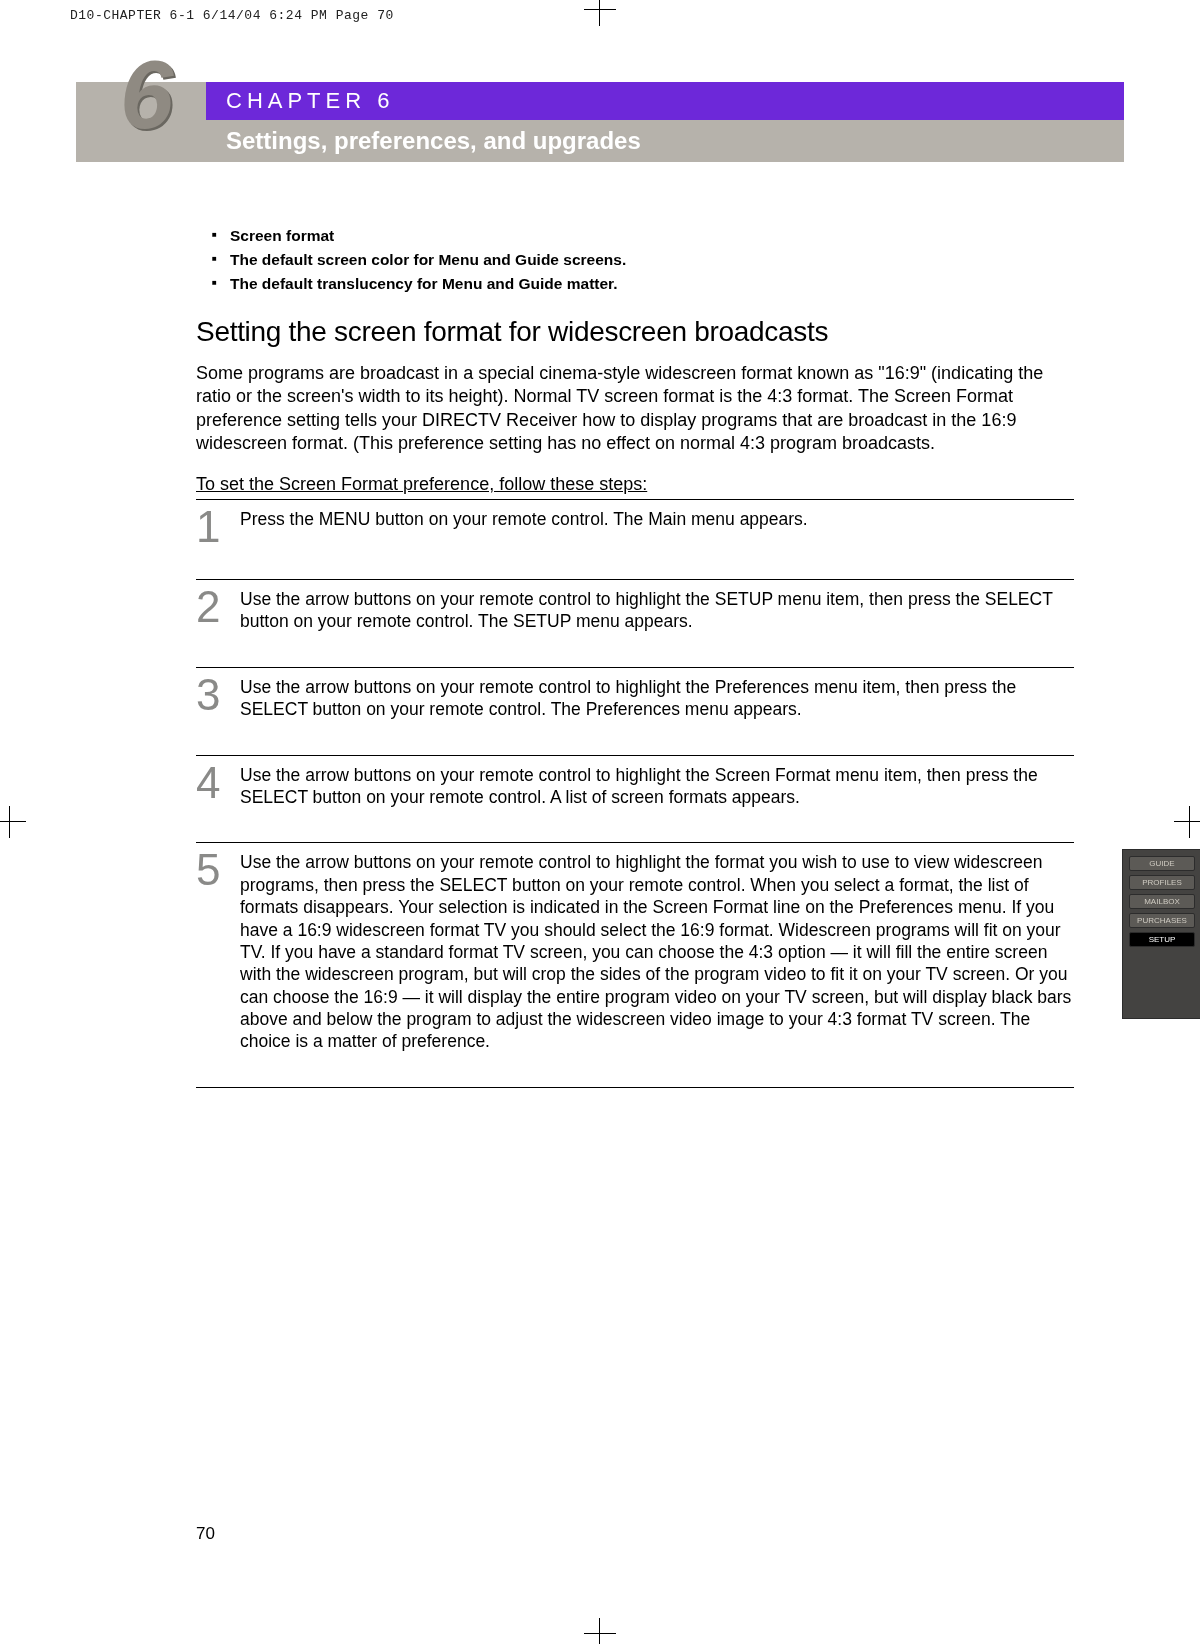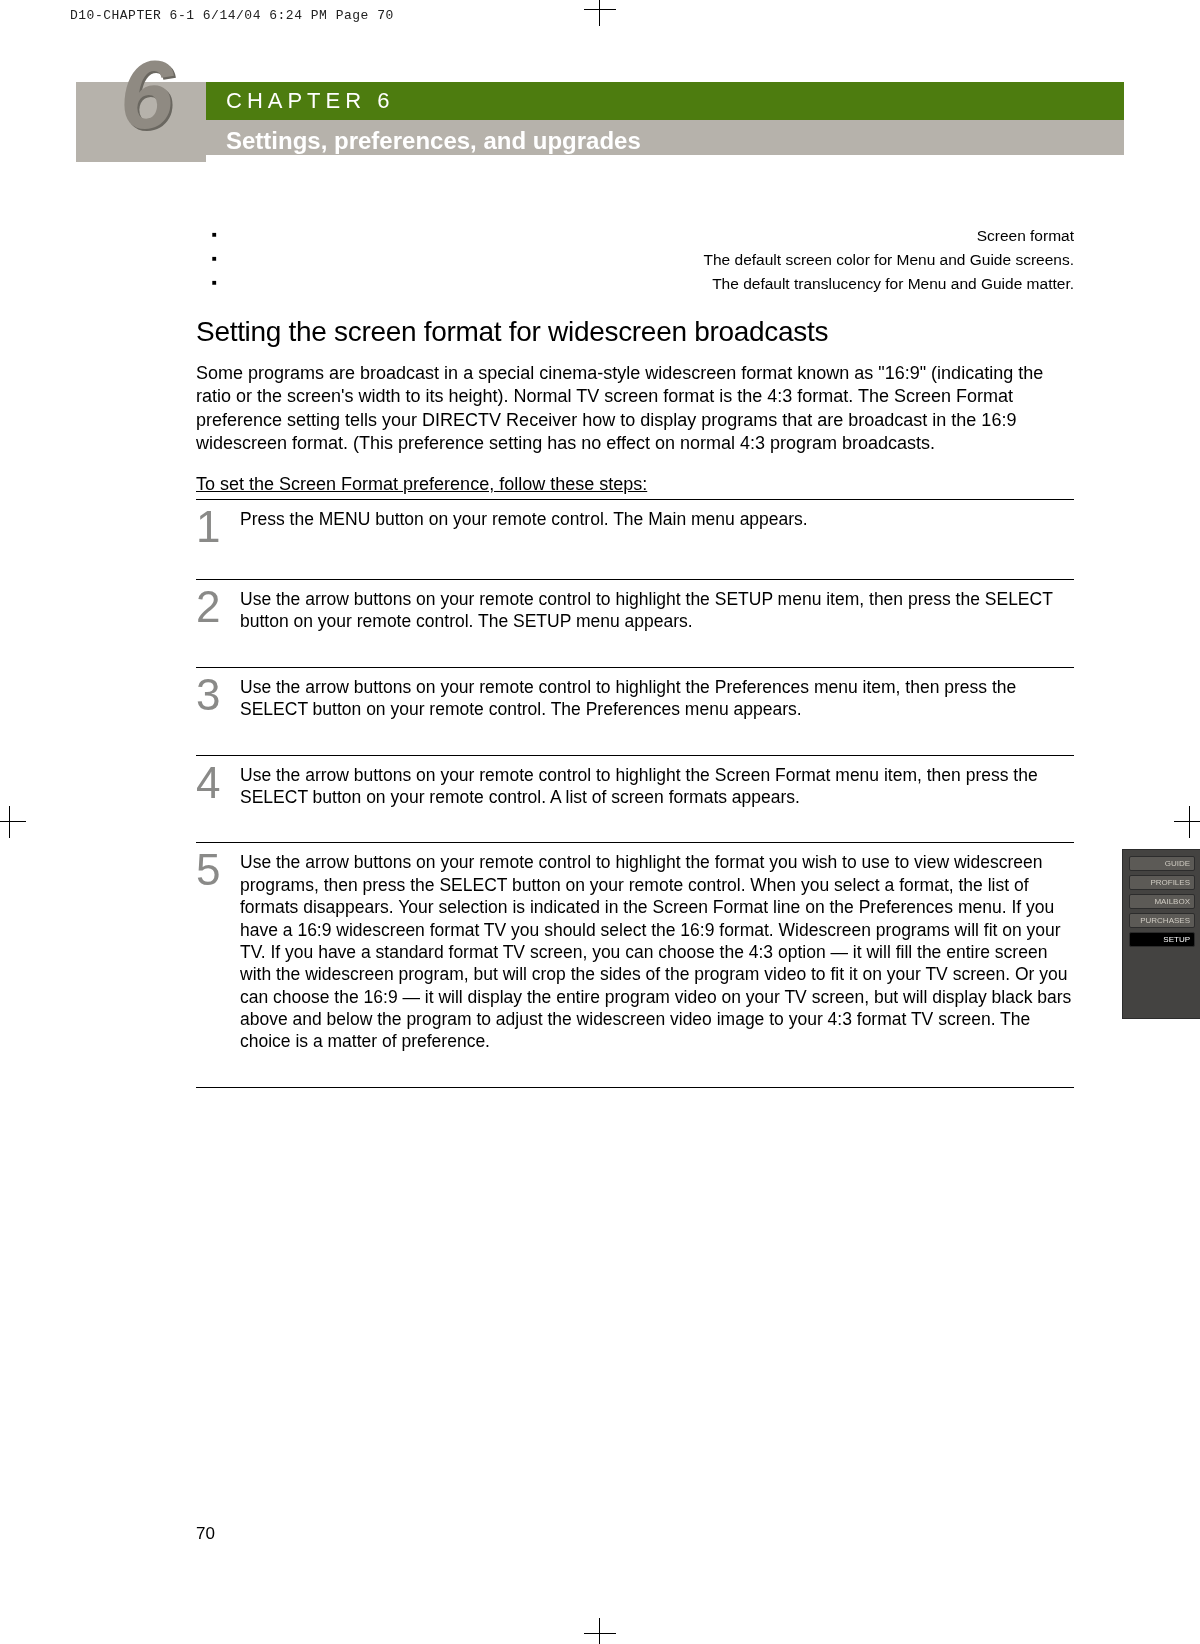--- a/index.html
+++ b/index.html
@@ -57,32 +57,32 @@
     font-weight: 800;
     font-style: italic;
     color: #8f8a82;
     text-shadow: 2px 2px 0 #6a6760;
     letter-spacing: -2px;
   }
   .banner-dark {
     position: absolute;
     top: 10px; left: 130px;
     height: 38px; right: 0;
-    background: #4d7c0f;
+    background: #6d28d9;
     padding-left: 20px;
     color: #fff;
     font-size: 22px;
     letter-spacing: 5px;
     line-height: 38px;
     font-weight: 300;
   }
   .banner-light {
     position: absolute;
     top: 48px; left: 130px;
-    height: 35px; right: 0;
+    height: 42px; right: 0;
     background: #b6b2ab;
     padding-left: 20px;
     color: #fff;
     font-size: 24px;
     line-height: 42px;
     font-weight: 600;
     font-stretch: condensed;
   }
   .banner-cap {
     position: absolute;
@@ -106,25 +106,24 @@
     line-height: 1.3;
     margin-bottom: 10px;
   }
   .bullets {
     list-style: none;
     padding-left: 34px;
     margin-bottom: 20px;
   }
   .bullets li {
     font-size: 15.5px;
-    font-weight: 400;
+    font-weight: 700;
     font-stretch: condensed;
     line-height: 1.55;
     position: relative;
-    text-align: right;
   }
   .bullets li::before {
     content: "■";
     position: absolute;
     left: -18px;
     font-size: 8px;
     top: 5px;
   }
   h2 {
     font-size: 28px;
@@ -184,21 +183,21 @@
     width: 66px;
   }
   .ss-btn {
     background: #5c5a56;
     border: 1px solid #2c2c2c;
     color: #cfcbc2;
     font-size: 8px;
     padding: 2px 4px;
     margin-bottom: 4px;
     border-radius: 2px;
-    text-align: right;
+    text-align: center;
   }
   .ss-btn.sel { background: #000000; color:#fff; }
   .pgnum {
     position: absolute;
     bottom: 36px; left: 120px;
     font-size: 17px;
   }
 </style>
 </head>
 <body>

